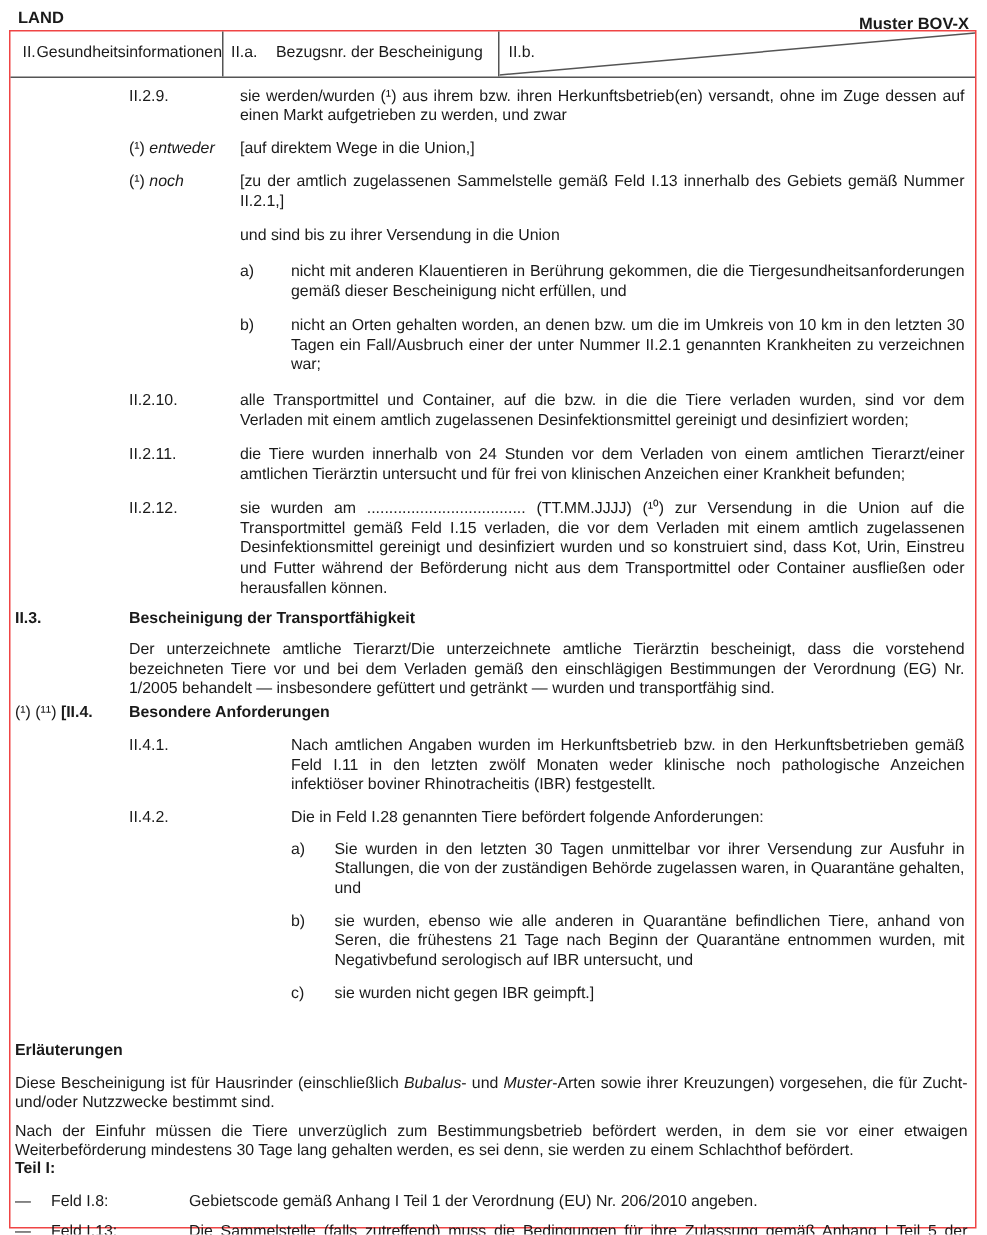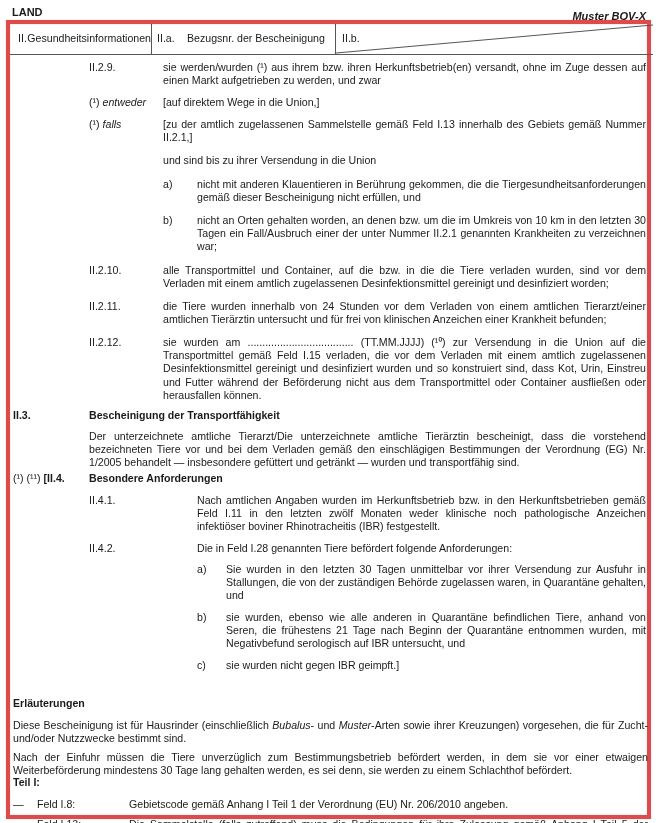--- a/index.html
+++ b/index.html
@@ -1,21 +1,21 @@
 <!DOCTYPE html>
 <html><head>
 <meta charset="utf-8">
 <style>
   html, body { margin:0; padding:0; background:#fff; }
   body { width:658px; height:823px; position:relative; overflow:hidden;
          font-family:"Liberation Sans", sans-serif; font-size:10.6px; color:#1a1a1a; line-height:13.2px; }
   .hdr { position:absolute; top:6px; left:10px; right:10px; height:14px; font-weight:bold; font-size:11px; }
   .hdr .left { position:absolute; left:2px; top:0; }
-  .hdr .right { position:absolute; right:2px; top:4px;font-style:italic; }
-  .frame { position:absolute; left:6px; top:20px; width:645px; height:799px; border:4px solid #ef4444; box-sizing:border-box; }
+  .hdr .right { position:absolute; right:2px; top:4px; }
+  .frame { position:absolute; left:6px; top:20px; width:645px; height:799px; border:1px solid #ef4444; box-sizing:border-box; }
   .tabrow { position:absolute; left:0; top:0; width:643px; height:30px; border-bottom:1px solid #555; }
   .cell { position:absolute; top:0; height:30px; display:flex; align-items:center; border-right:1px solid #555; box-sizing:border-box; }
   .c1 { left:0; width:142px; }
   .c2 { left:142px; width:184px; }
   .c3 { left:326px; width:317px; border-right:none; }
   .cell .num { margin-left:8px; width:24px; }
   .cell .c2num { margin-left:5px; width:30px; }
   .diag { position:absolute; left:326px; top:0; width:317px; height:30px; }
   .content { position:absolute; left:0; top:30px; width:643px; }
   .lbl { position:absolute; }
@@ -50,21 +50,21 @@
   </div>
 
   <div class="content">
 
     <div class="lbl" style="left:79px; top:7px;">II.2.9.</div>
     <div class="txt" style="left:153px; top:7px; width:483px;">sie werden/wurden (¹) aus ihrem bzw. ihren Herkunftsbetrieb(en) versandt, ohne im Zuge dessen auf einen Markt aufgetrieben zu werden, und zwar</div>
 
     <div class="lbl" style="left:79px; top:42px;text-align:right;"><span>(¹)</span> <span class="i">entweder</span></div>
     <div class="txt" style="left:153px; top:42px; width:483px;">[auf direktem Wege in die Union,]</div>
 
-    <div class="lbl" style="left:79px; top:64px;"><span>(¹)</span> <span class="i">falls</span></div>
+    <div class="lbl" style="left:79px; top:64px;"><span>(¹)</span> <span class="i">noch</span></div>
     <div class="txt" style="left:153px; top:64px; width:483px;">[zu der amtlich zugelassenen Sammelstelle gemäß Feld I.13 innerhalb des Gebiets gemäß Nummer II.2.1,]</div>
 
     <div class="txt" style="left:153px; top:100px; width:483px;">und sind bis zu ihrer Versendung in die Union</div>
 
     <div class="lbl" style="left:153px; top:124px;">a)</div>
     <div class="txt" style="left:187px; top:124px; width:449px;">nicht mit anderen Klauentieren in Berührung gekommen, die die Tiergesundheitsanforderungen gemäß dieser Bescheinigung nicht erfüllen, und</div>
 
     <div class="lbl" style="left:153px; top:160px;">b)</div>
     <div class="txt" style="left:187px; top:160px; width:449px;">nicht an Orten gehalten worden, an denen bzw. um die im Umkreis von 10 km in den letzten 30 Tagen ein Fall/Ausbruch einer der unter Nummer II.2.1 genannten Krankheiten zu verzeichnen war;</div>
 

